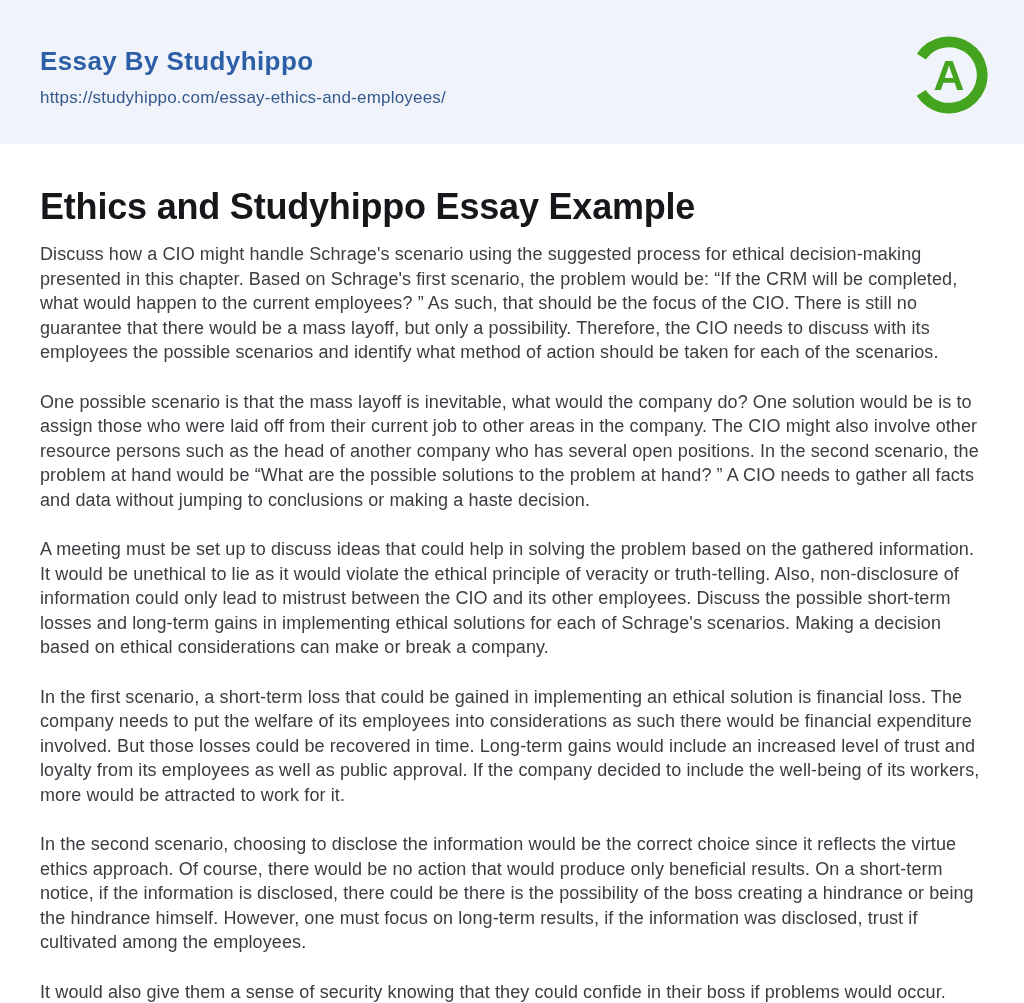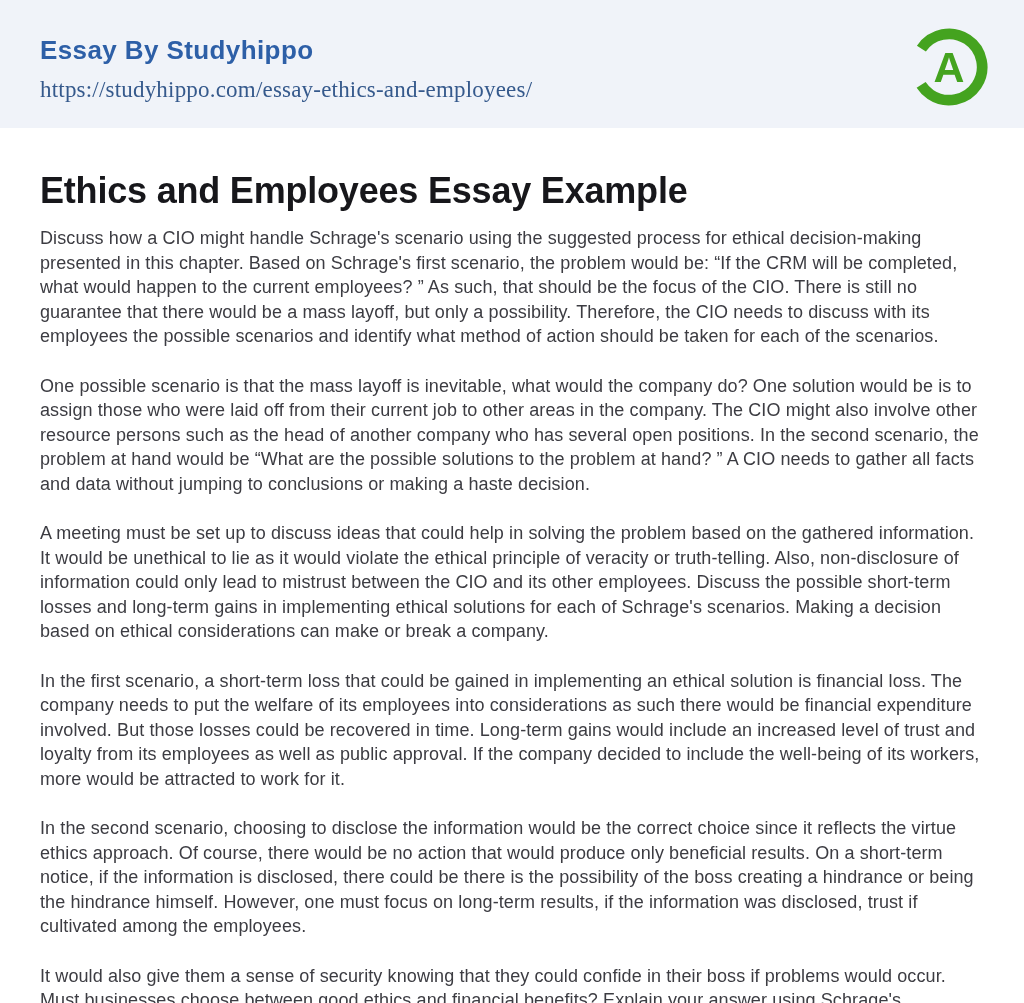--- a/index.html
+++ b/index.html
@@ -14,41 +14,40 @@
   * { box-sizing: border-box; }
   html, body {
     margin: 0;
     padding: 0;
     width: 1024px;
     min-height: 1003px;
     background: var(--page-bg);
     font-family: "Liberation Sans", sans-serif;
   }
   .site-header {
-    height: 128px;
+    height: 144px;
     background: var(--header-bg);
     display: flex;
     align-items: center;
     justify-content: space-between;
     padding: 10px 36px 0 40px;
   }
   .brand-block { display: flex; flex-direction: column; }
   .brand-title {
     font-size: 26px;
     font-weight: 700;
     color: var(--brand-blue);
     letter-spacing: 0.4px;
     margin: 0 0 11px 0;
   }
   .brand-url {
-    font-size: 23px;
+    font-size: 17px;
     color: var(--link-blue);
     letter-spacing: 0.2px;
     text-decoration: none;
-    font-family: Liberation Serif, serif;
   }
   .logo-wrap { flex: 0 0 auto; }
   .article {
     padding: 18px 40px 0 40px;
   }
   .article-title {
     font-size: 36px;
     font-weight: 800;
     color: var(--title-color);
     letter-spacing: -0.2px;
@@ -73,20 +72,20 @@
   </div>
   <div class="logo-wrap">
     <svg width="78" height="90" viewBox="0 0 80 92" aria-hidden="true">
       <circle cx="40" cy="46" r="34" fill="none" stroke="#44a31f" stroke-width="11" stroke-dasharray="174 39.6" transform="rotate(-146.4 40 46)"></circle>
       <text x="40" y="61" text-anchor="middle" font-family="Liberation Sans, sans-serif" font-size="44" font-weight="700" fill="#44a31f">A</text>
     </svg>
   </div>
 </header>
 
 <main class="article">
-  <h1 class="article-title">Ethics and Employees Essay Example</h1>
+  <h1 class="article-title">Ethics and Studyhippo Essay Example</h1>
   <p>Discuss how a CIO might handle Schrage's scenario using the suggested process for ethical decision-making presented in this chapter. Based on Schrage's first scenario, the problem would be: “If the CRM will be completed, what would happen to the current employees? ” As such, that should be the focus of the CIO. There is still no guarantee that there would be a mass layoff, but only a possibility. Therefore, the CIO needs to discuss with its employees the possible scenarios and identify what method of action should be taken for each of the scenarios.</p>
   <p>One possible scenario is that the mass layoff is inevitable, what would the company do? One solution would be is to assign those who were laid off from their current job to other areas in the company. The CIO might also involve other resource persons such as the head of another company who has several open positions. In the second scenario, the problem at hand would be “What are the possible solutions to the problem at hand? ” A CIO needs to gather all facts and data without jumping to conclusions or making a haste decision.</p>
   <p>A meeting must be set up to discuss ideas that could help in solving the problem based on the gathered information. It would be unethical to lie as it would violate the ethical principle of veracity or truth-telling. Also, non-disclosure of information could only lead to mistrust between the CIO and its other employees. Discuss the possible short-term losses and long-term gains in implementing ethical solutions for each of Schrage's scenarios. Making a decision based on ethical considerations can make or break a company.</p>
   <p>In the first scenario, a short-term loss that could be gained in implementing an ethical solution is financial loss. The company needs to put the welfare of its employees into considerations as such there would be financial expenditure involved. But those losses could be recovered in time. Long-term gains would include an increased level of trust and loyalty from its employees as well as public approval. If the company decided to include the well-being of its workers, more would be attracted to work for it.</p>
   <p>In the second scenario, choosing to disclose the information would be the correct choice since it reflects the virtue ethics approach. Of course, there would be no action that would produce only beneficial results. On a short-term notice, if the information is disclosed, there could be there is the possibility of the boss creating a hindrance or being the hindrance himself. However, one must focus on long-term results, if the information was disclosed, trust if cultivated among the employees.</p>
   <p>It would also give them a sense of security knowing that they could confide in their boss if problems would occur. Must businesses choose between good ethics and financial benefits? Explain your answer using Schrage's scenarios as examples. Yes. A choice must always be made between good ethics and financial benefits.</p>
 </main>
 
 </body></html>

